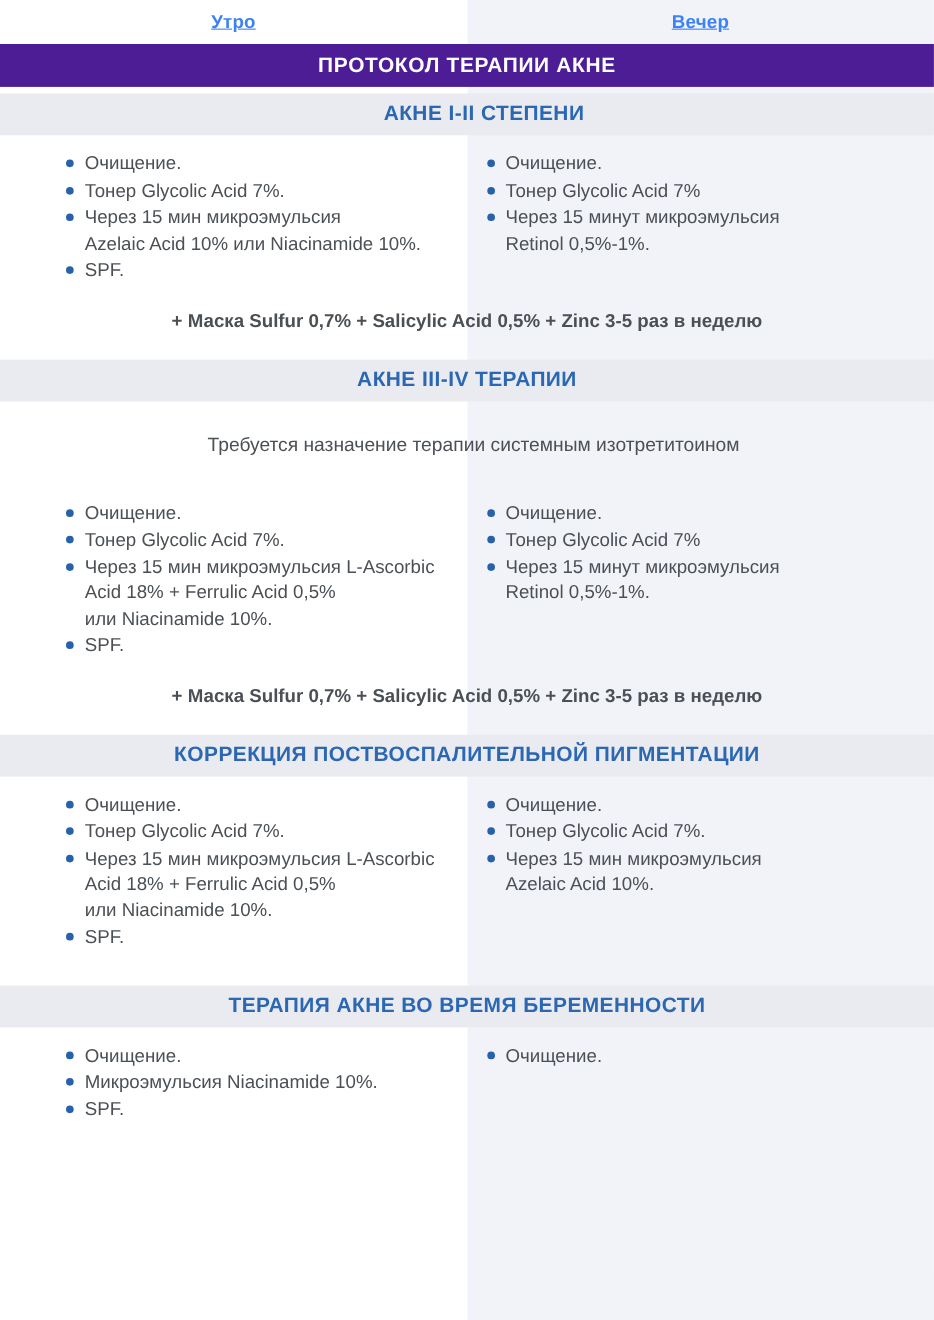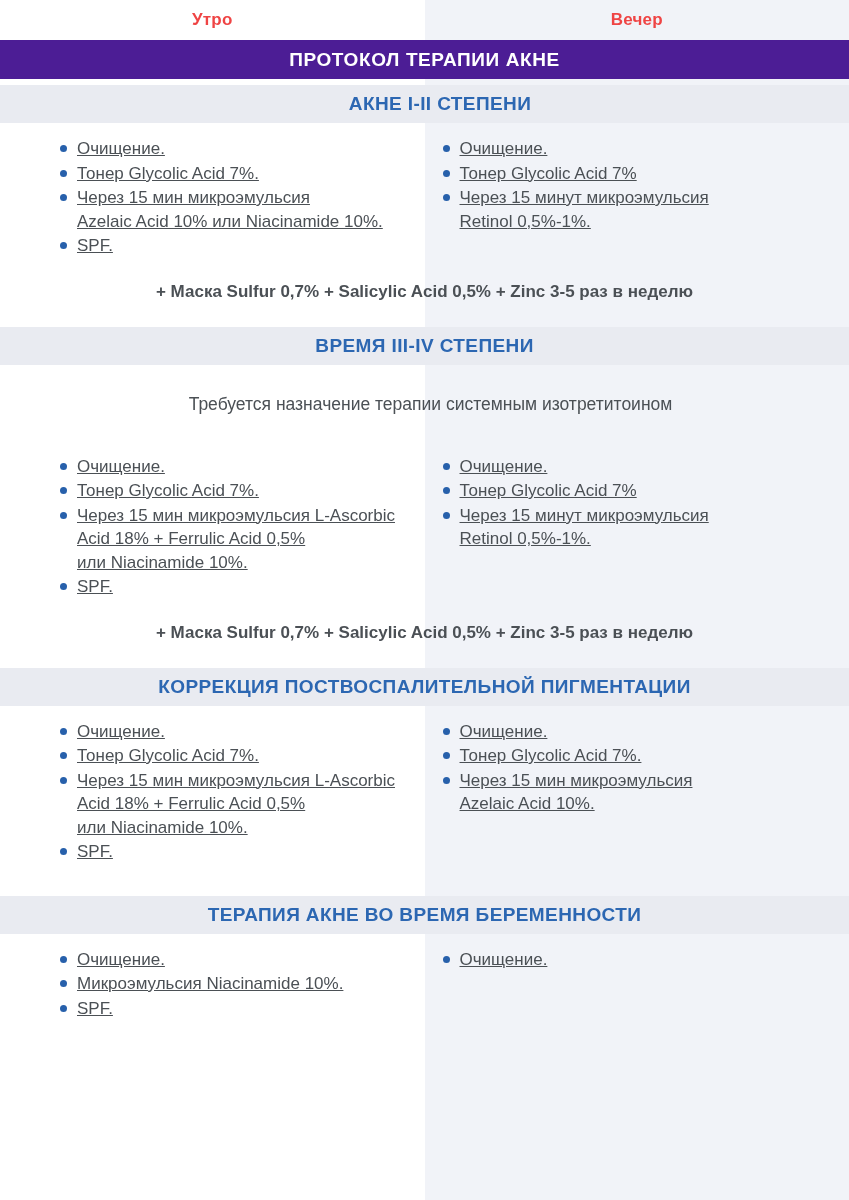--- a/index.html
+++ b/index.html
@@ -18,22 +18,23 @@
     background: #f1f3f8;
   }
   .content { position: relative; }
 
   .header-row { display: flex; height: 40px; align-items: center; }
   .header-cell {
     width: 50%;
     text-align: center;
     font-weight: bold;
     font-size: 17px;
-    color: #ef4444;
+    color: #3b82f6;
     letter-spacing: 0.2px;
+    text-decoration: underline;
   }
 
   .main-banner {
     height: 39px;
     background: #4c1d95;
     color: #ffffff;
     display: flex;
     align-items: center;
     justify-content: center;
     font-weight: bold;
@@ -63,21 +64,20 @@
     padding: 14px 24px 6px 60px;
   }
   .col.evening { padding-left: 18px; }
 
   ul.items {
     list-style: none;
     margin: 0; padding: 0;
     font-size: 17px;
     line-height: 23.5px;
     color: #4b5055;
-    text-decoration: underline;
   }
   ul.items li { position: relative; padding-left: 17px; margin-bottom: 1px; }
   ul.items li::before {
     content: "";
     position: absolute;
     left: 0; top: 8px;
     width: 7px; height: 7px;
     border-radius: 50%;
     background: #2760ab;
   }
@@ -126,21 +126,21 @@
               <ul class="items">
                 <li>Очищение.</li>
                 <li>Тонер Glycolic Acid 7%</li>
                 <li>Через 15 минут микроэмульсия<br>Retinol 0,5%-1%.</li>
               </ul>
             </div>
           </div>
           <div class="note">+ Маска Sulfur 0,7% + Salicylic Acid 0,5% + Zinc 3-5 раз в неделю</div>
         </div>
         <div class="section">
-    <div class="section-banner">ВРЕМЯ III-IV СТЕПЕНИ</div>
+    <div class="section-banner">АКНЕ III-IV ТЕРАПИИ</div>
   <div class="full-text">Требуется назначение терапии системным изотретитоином</div>
         </div>
         <div class="section">
   <div class="section-body">
             <div class="col morning">
               <ul class="items">
                 <li>Очищение.</li>
                 <li>Тонер Glycolic Acid 7%.</li>
                 <li>Через 15 мин микроэмульсия L-Ascorbic<br>Acid 18% + Ferrulic Acid 0,5%<br>или Niacinamide 10%.</li>
                 <li>SPF.</li>

